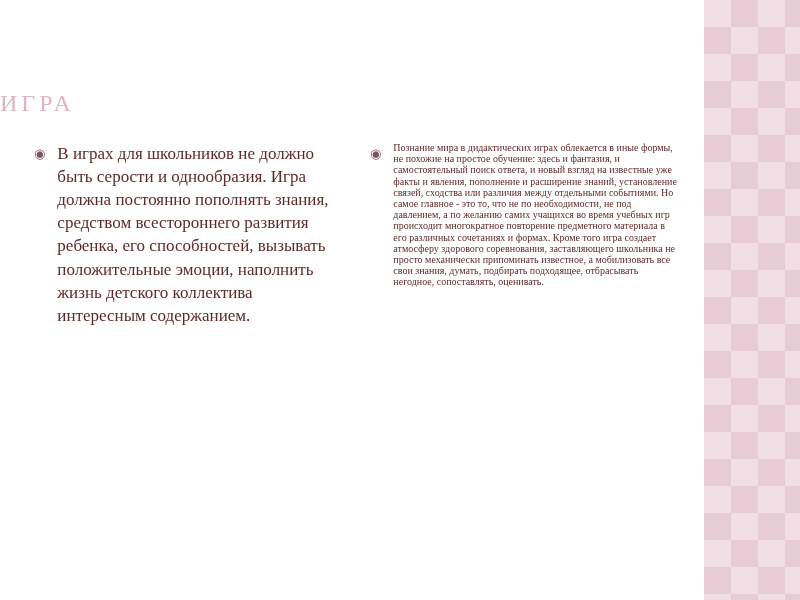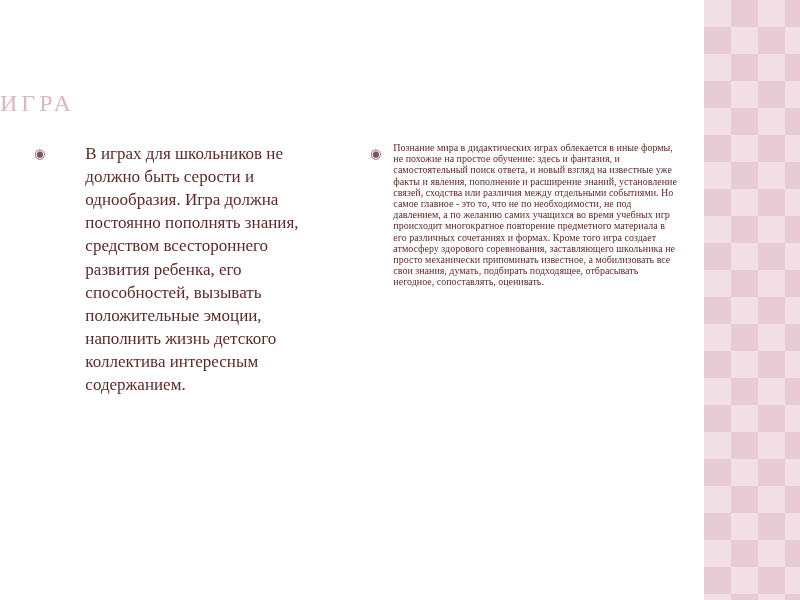--- a/index.html
+++ b/index.html
@@ -56,21 +56,20 @@
     margin-top:5px;
     margin-right:12px;
     color:#7c5560;
     font-family:"DejaVu Sans",sans-serif;
   }
   .col-left{width:300px;}
   .col-left .body-text{
     font-size:17px;
     line-height:1.36;
     color:#5e2a28;
-    margin-left:28px;
   }
   .col-right{width:308px;}
   .col-right .body-text{
     font-size:10px;
     line-height:1.12;
     color:#5e2a28;
   }
 </style>
 </head>
 <body>

